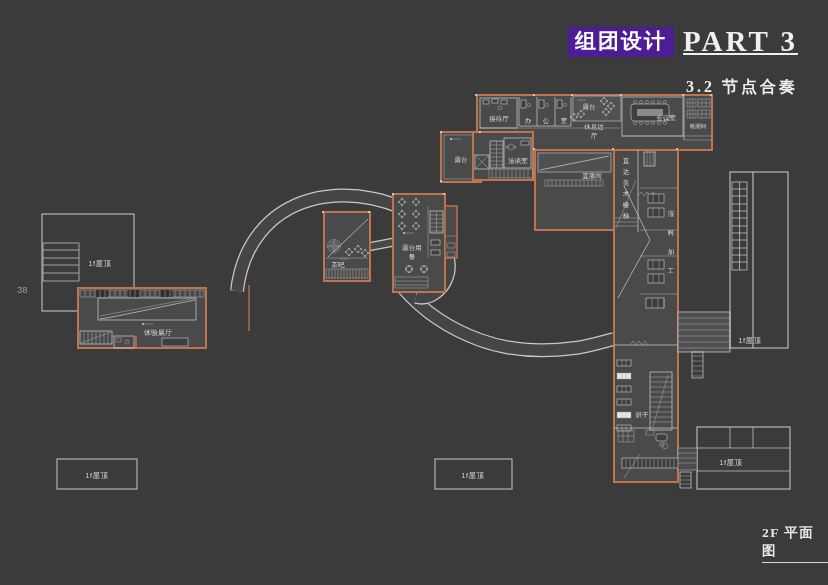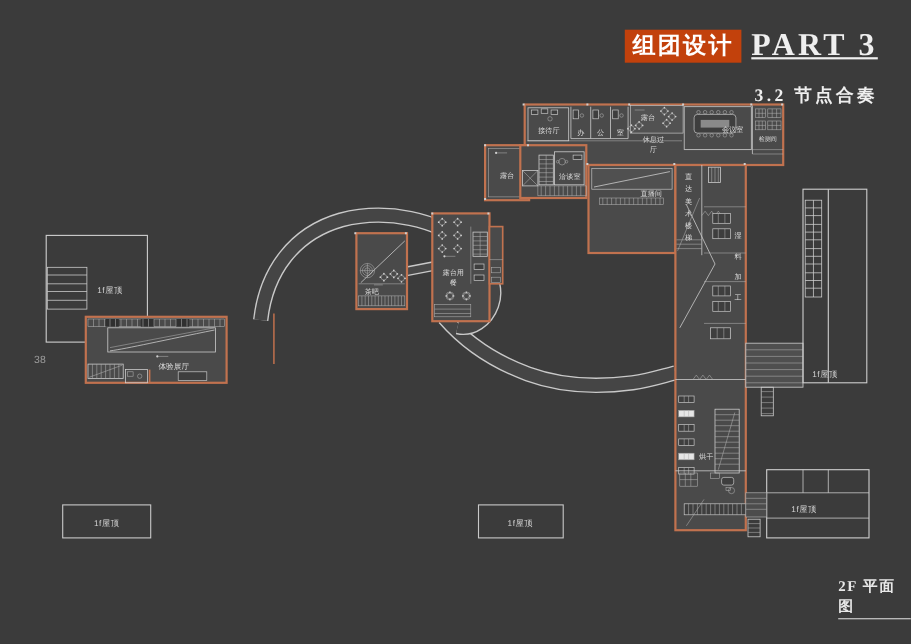--- a/index.html
+++ b/index.html
@@ -7,41 +7,41 @@
     width:828px;height:585px;overflow:hidden;position:relative;
     background:#3b3b3b;
     font-family:"Liberation Sans",sans-serif;
   }
   .stage{position:absolute;left:0;top:0;width:828px;height:585px;}
 
   
   .hdr{position:absolute;top:25px;right:30px;text-align:right;}
   .hdr-row1{display:flex;align-items:center;justify-content:flex-end;}
   .hdr-box{
-    background:#c2410c;color:#fff;
+    background:#4c1d95;color:#fff;
     font-family:"Liberation Serif",serif;font-weight:bold;
     font-size:21px;line-height:1;padding:4px 7px 5px;letter-spacing:2px;
   }
   .hdr-part{
     color:#efefef;font-family:"Liberation Serif",serif;font-weight:bold;
     font-size:29px;margin-left:9px;letter-spacing:3px;text-decoration:underline;
   }
   .hdr-sub{
     margin-top:19px;color:#efefef;font-family:"Liberation Serif",serif;
     font-weight:bold;font-size:16px;letter-spacing:3px;
   }
 
   
   .ftr{
     position:absolute;left:762px;top:524px;color:#e8e8e8;
     font-family:"Liberation Serif",serif;font-weight:bold;font-size:13.5px;
     letter-spacing:1.5px;border-bottom:1.2px solid #d8d8d8;padding-bottom:2px;
   }
 
-  .pageno{position:absolute;left:31px;top:284px;color:#9a9a9a;font-size:9.5px;font-weight:normal;margin-top:38px;}
+  .pageno{position:absolute;left:17px;top:284px;color:#9a9a9a;font-size:9.5px;font-weight:normal;}
 
   
   .wall{fill:none;stroke:#c1724f;stroke-width:2;}
   .floor{fill:#4a4a4a;}
   .ln{stroke:#d0d0d0;stroke-width:0.7;fill:none;}
   .lnf{stroke:#b0b0b0;stroke-width:0.5;fill:none;}
   .roofln{stroke:#cfcfcf;stroke-width:1;fill:none;}
   .roofln2{stroke:#cfcfcf;stroke-width:0.7;fill:none;}
   .furn{fill:#3e3e3e;stroke:#cfcfcf;stroke-width:0.6;}
   .furnw{fill:#e6e6e6;stroke:#9a9a9a;stroke-width:0.5;}

